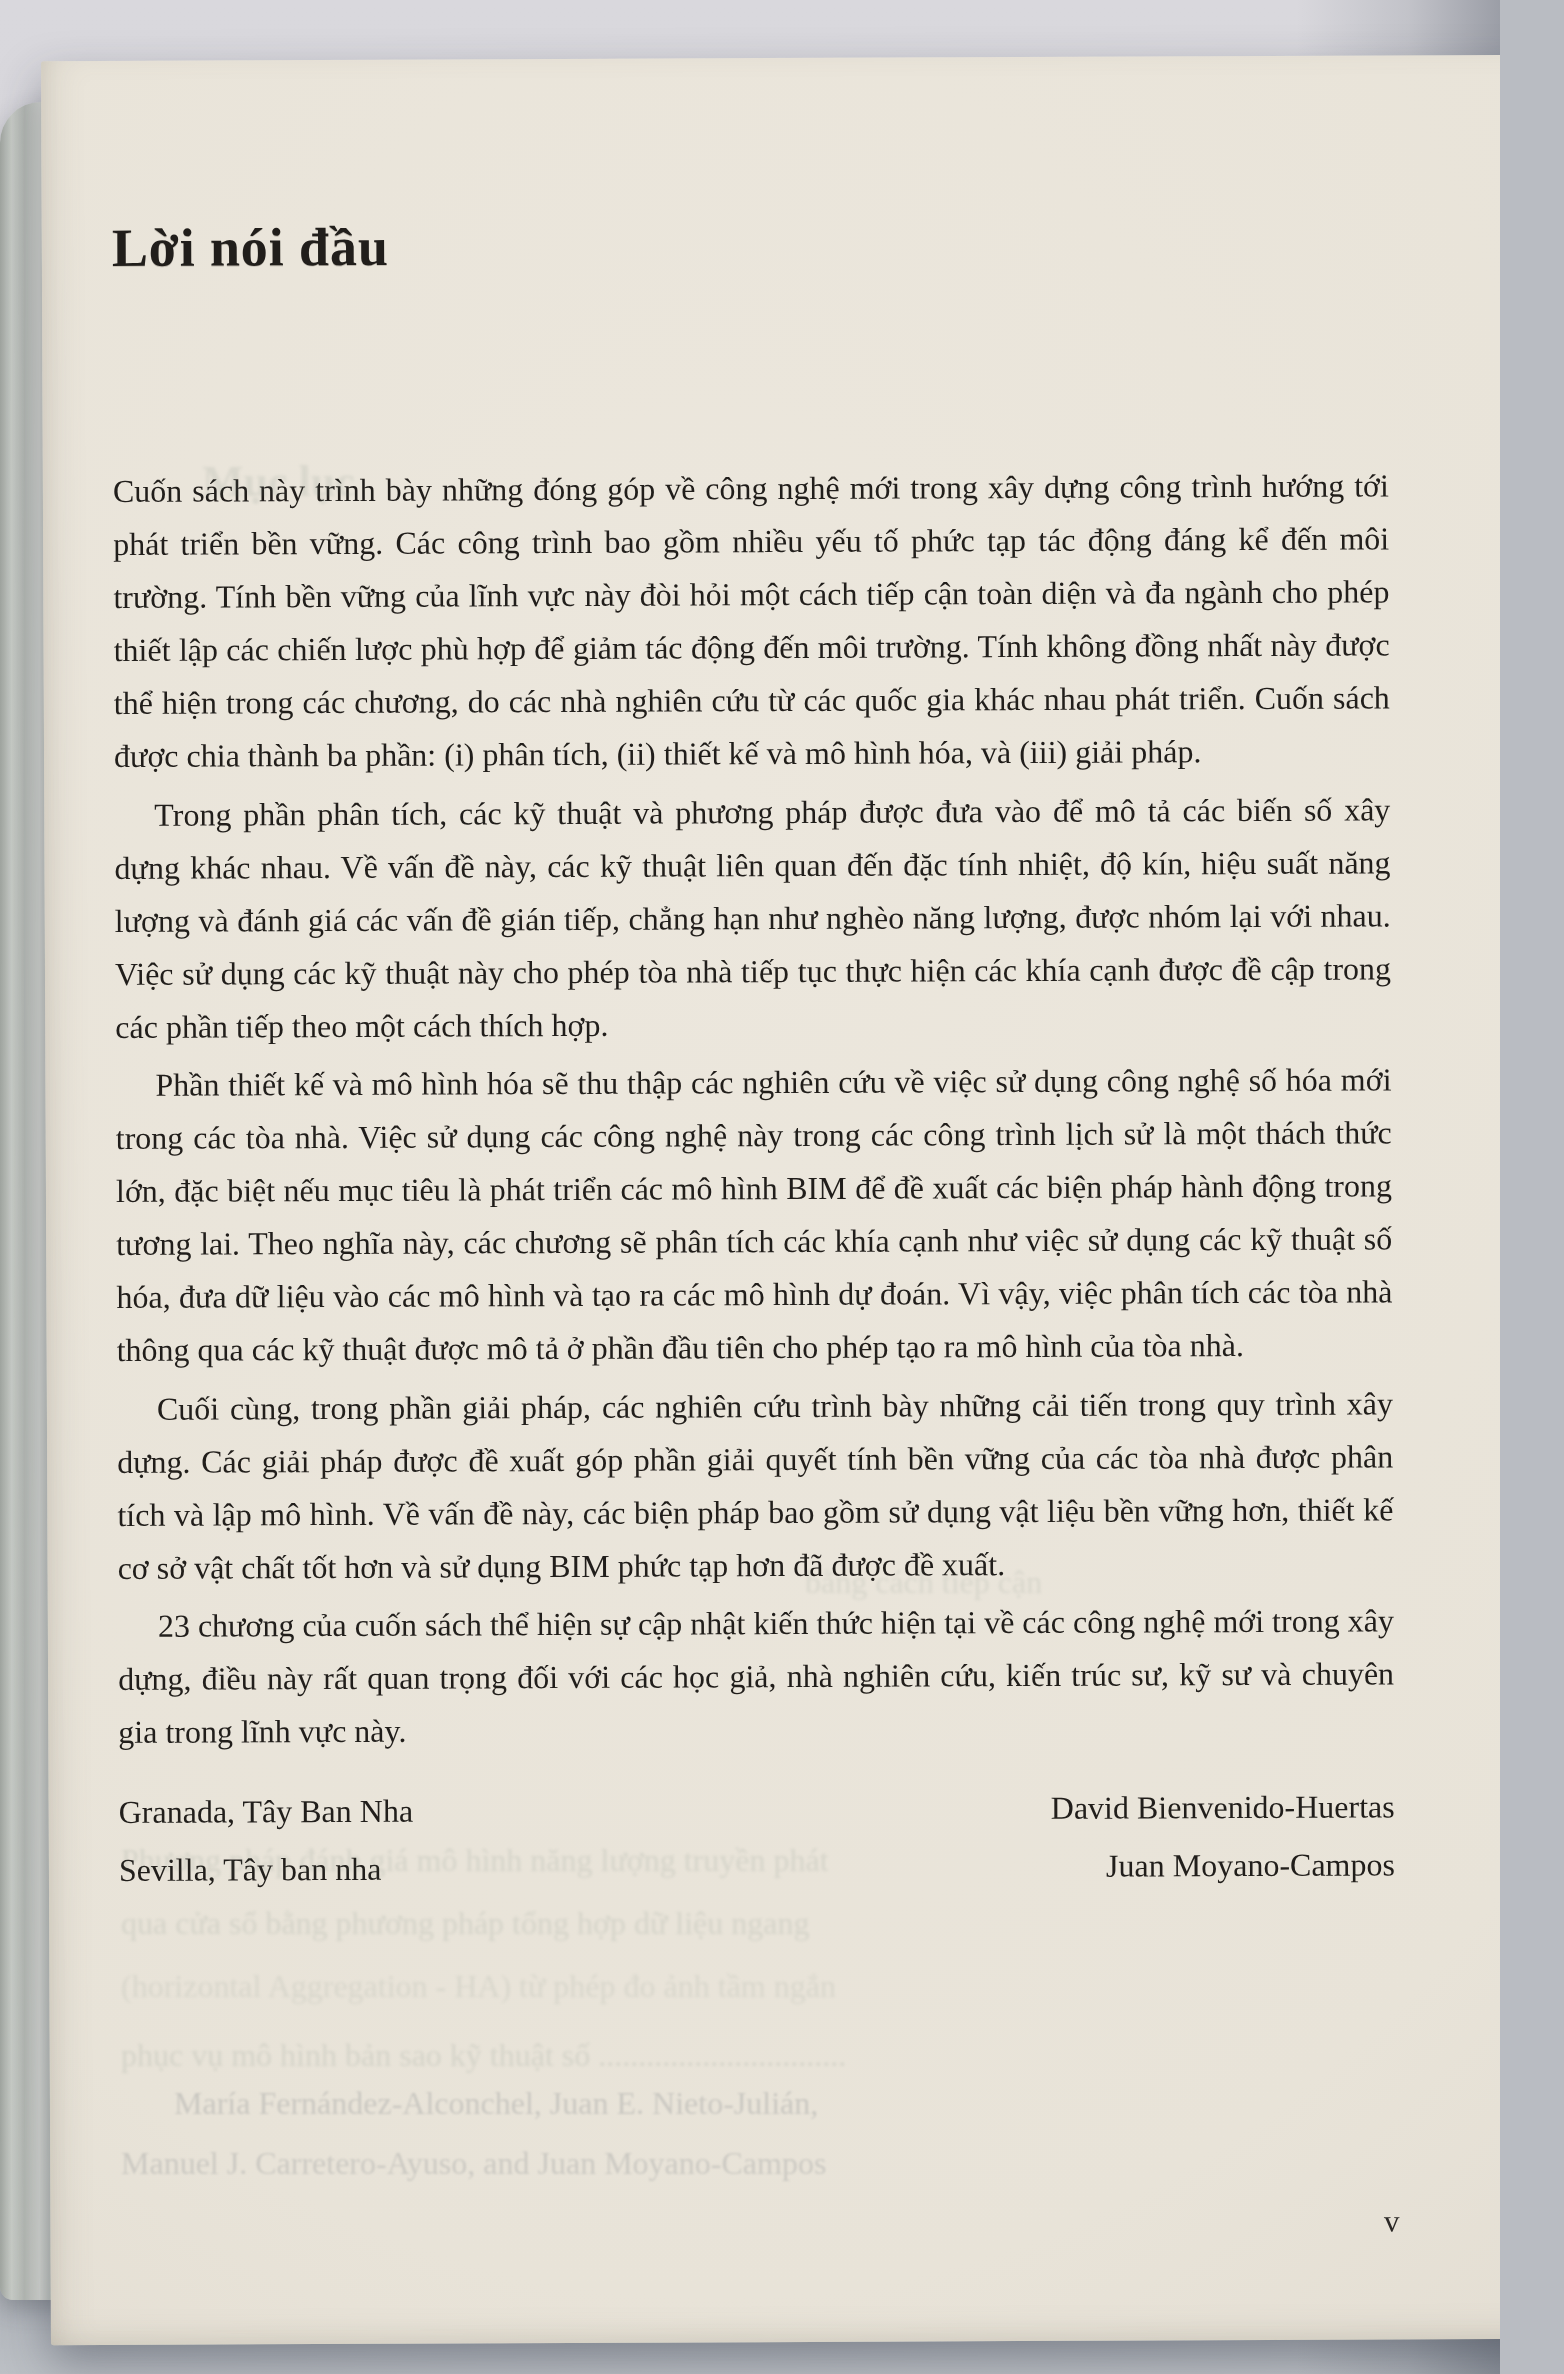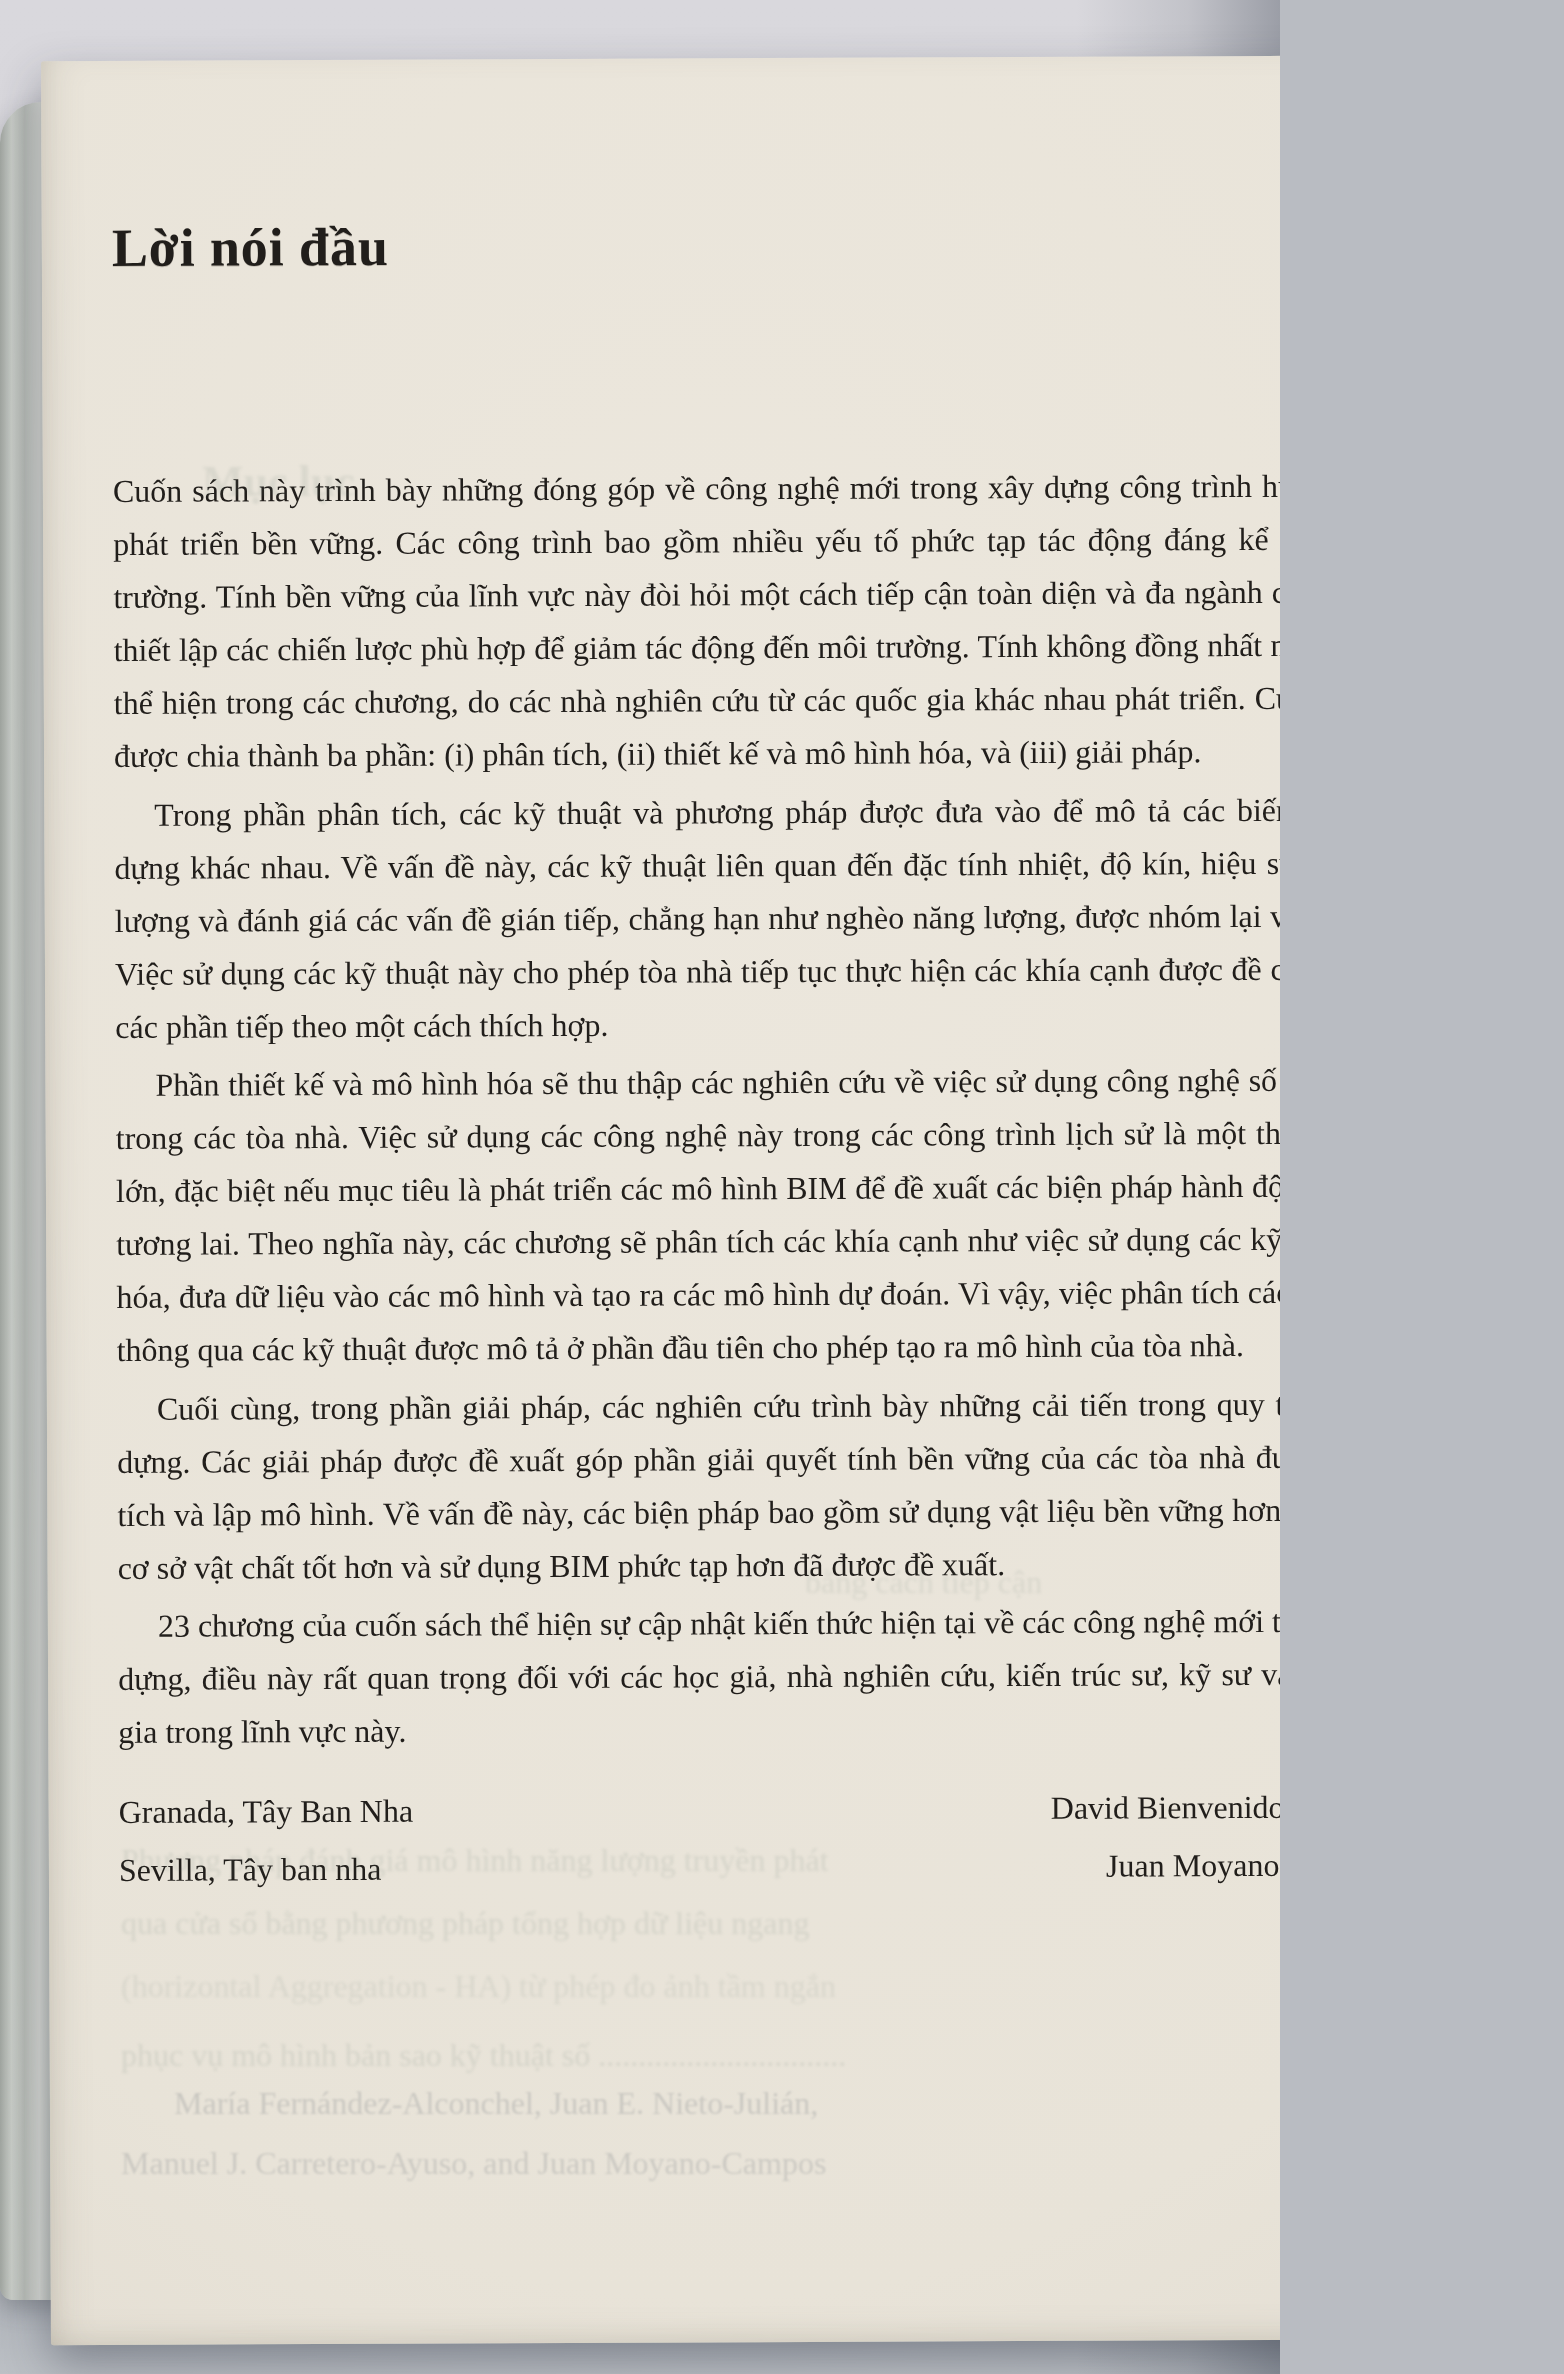--- a/index.html
+++ b/index.html
@@ -1,17 +1,17 @@
 <!DOCTYPE html>
 <html style="font-size:15px"><head>
 <meta charset="utf-8">
 <style>
   html,body { margin:0; padding:0; background:#b9bcc2; }
   #canvas {
-    position:relative; width:1280px; height:2375px; overflow:hidden;
+    position:relative; width:1500px; height:2375px; overflow:hidden;
     font-family:"Liberation Serif","DejaVu Serif",serif;
     background:linear-gradient(180deg,#d9d8dd 0%,#d6d5da 50%,#c6c8cd 74%,#a2a8b0 87%,#9aa0a8 92%,#b0b4ba 97%,#bcc0c5 100%);
   }
   .bg-shade-right {
     position:absolute; top:0; right:0; width:204px; height:100%;
     background:linear-gradient(90deg, rgba(90,98,110,0) 0%, rgba(90,98,110,.18) 55%, rgba(70,78,92,.42) 100%);
   }
   
   .page-stack {
     position:absolute; left:0; top:102px; width:82px; height:2198px;

